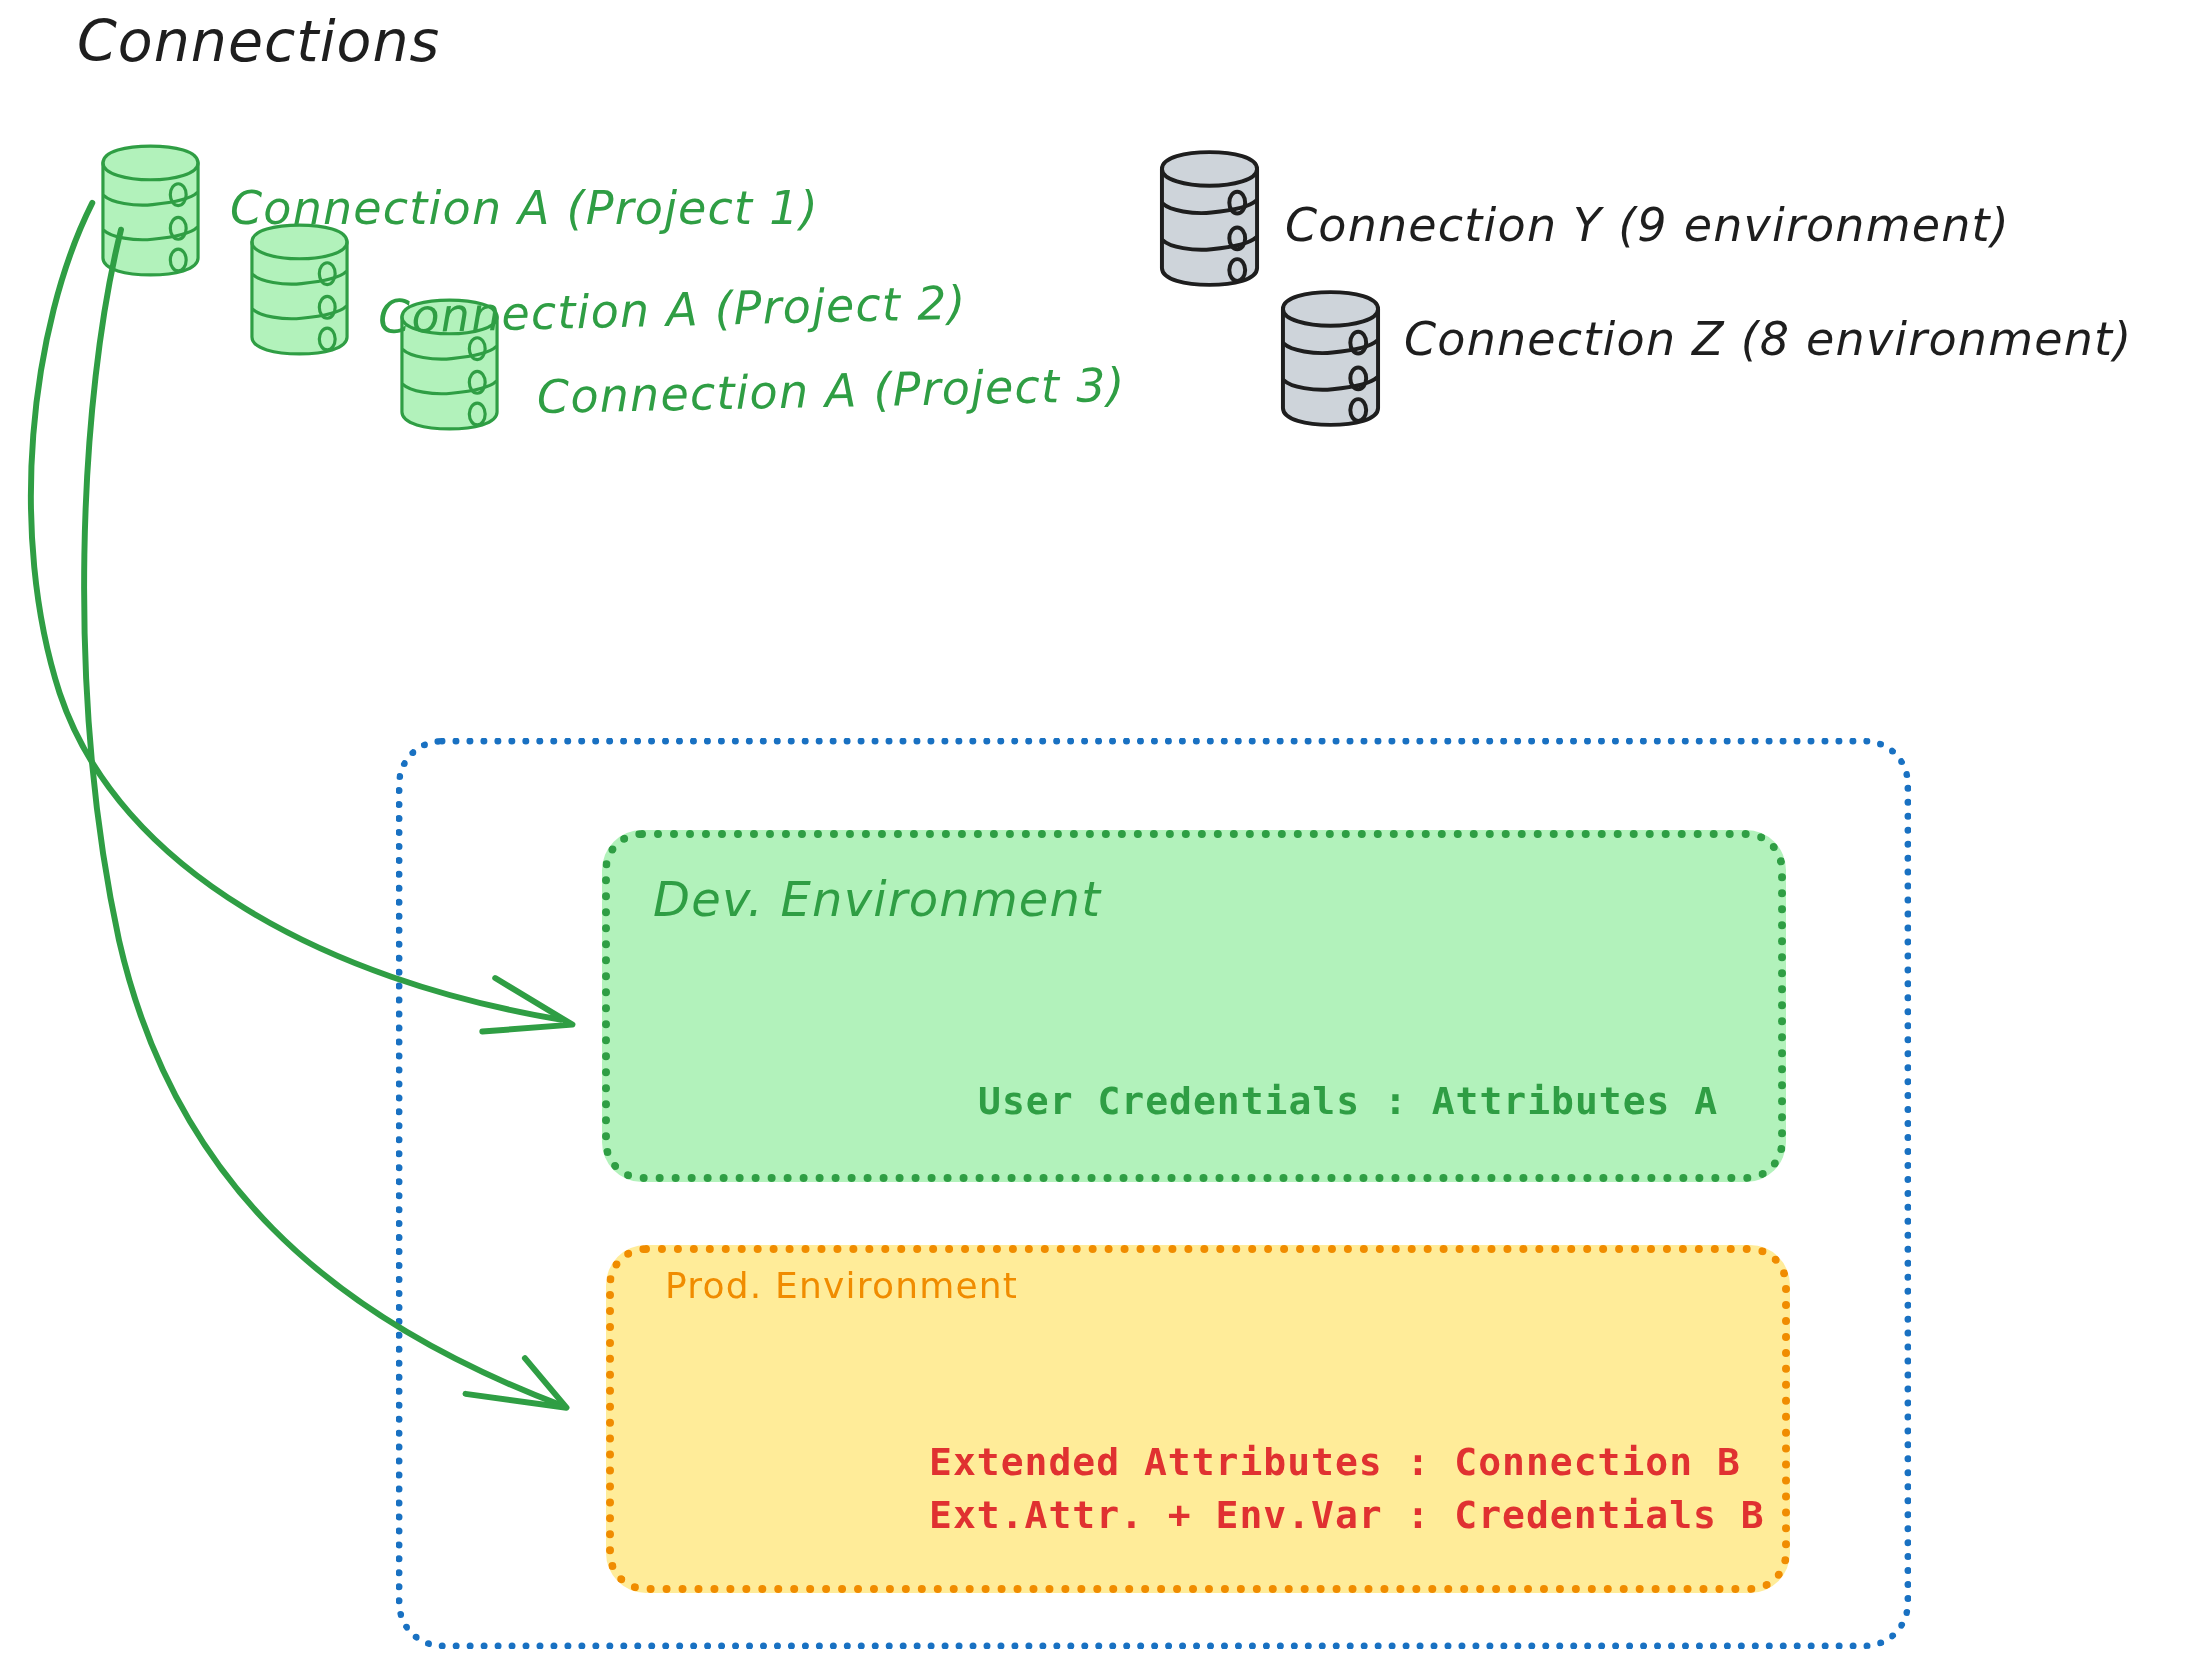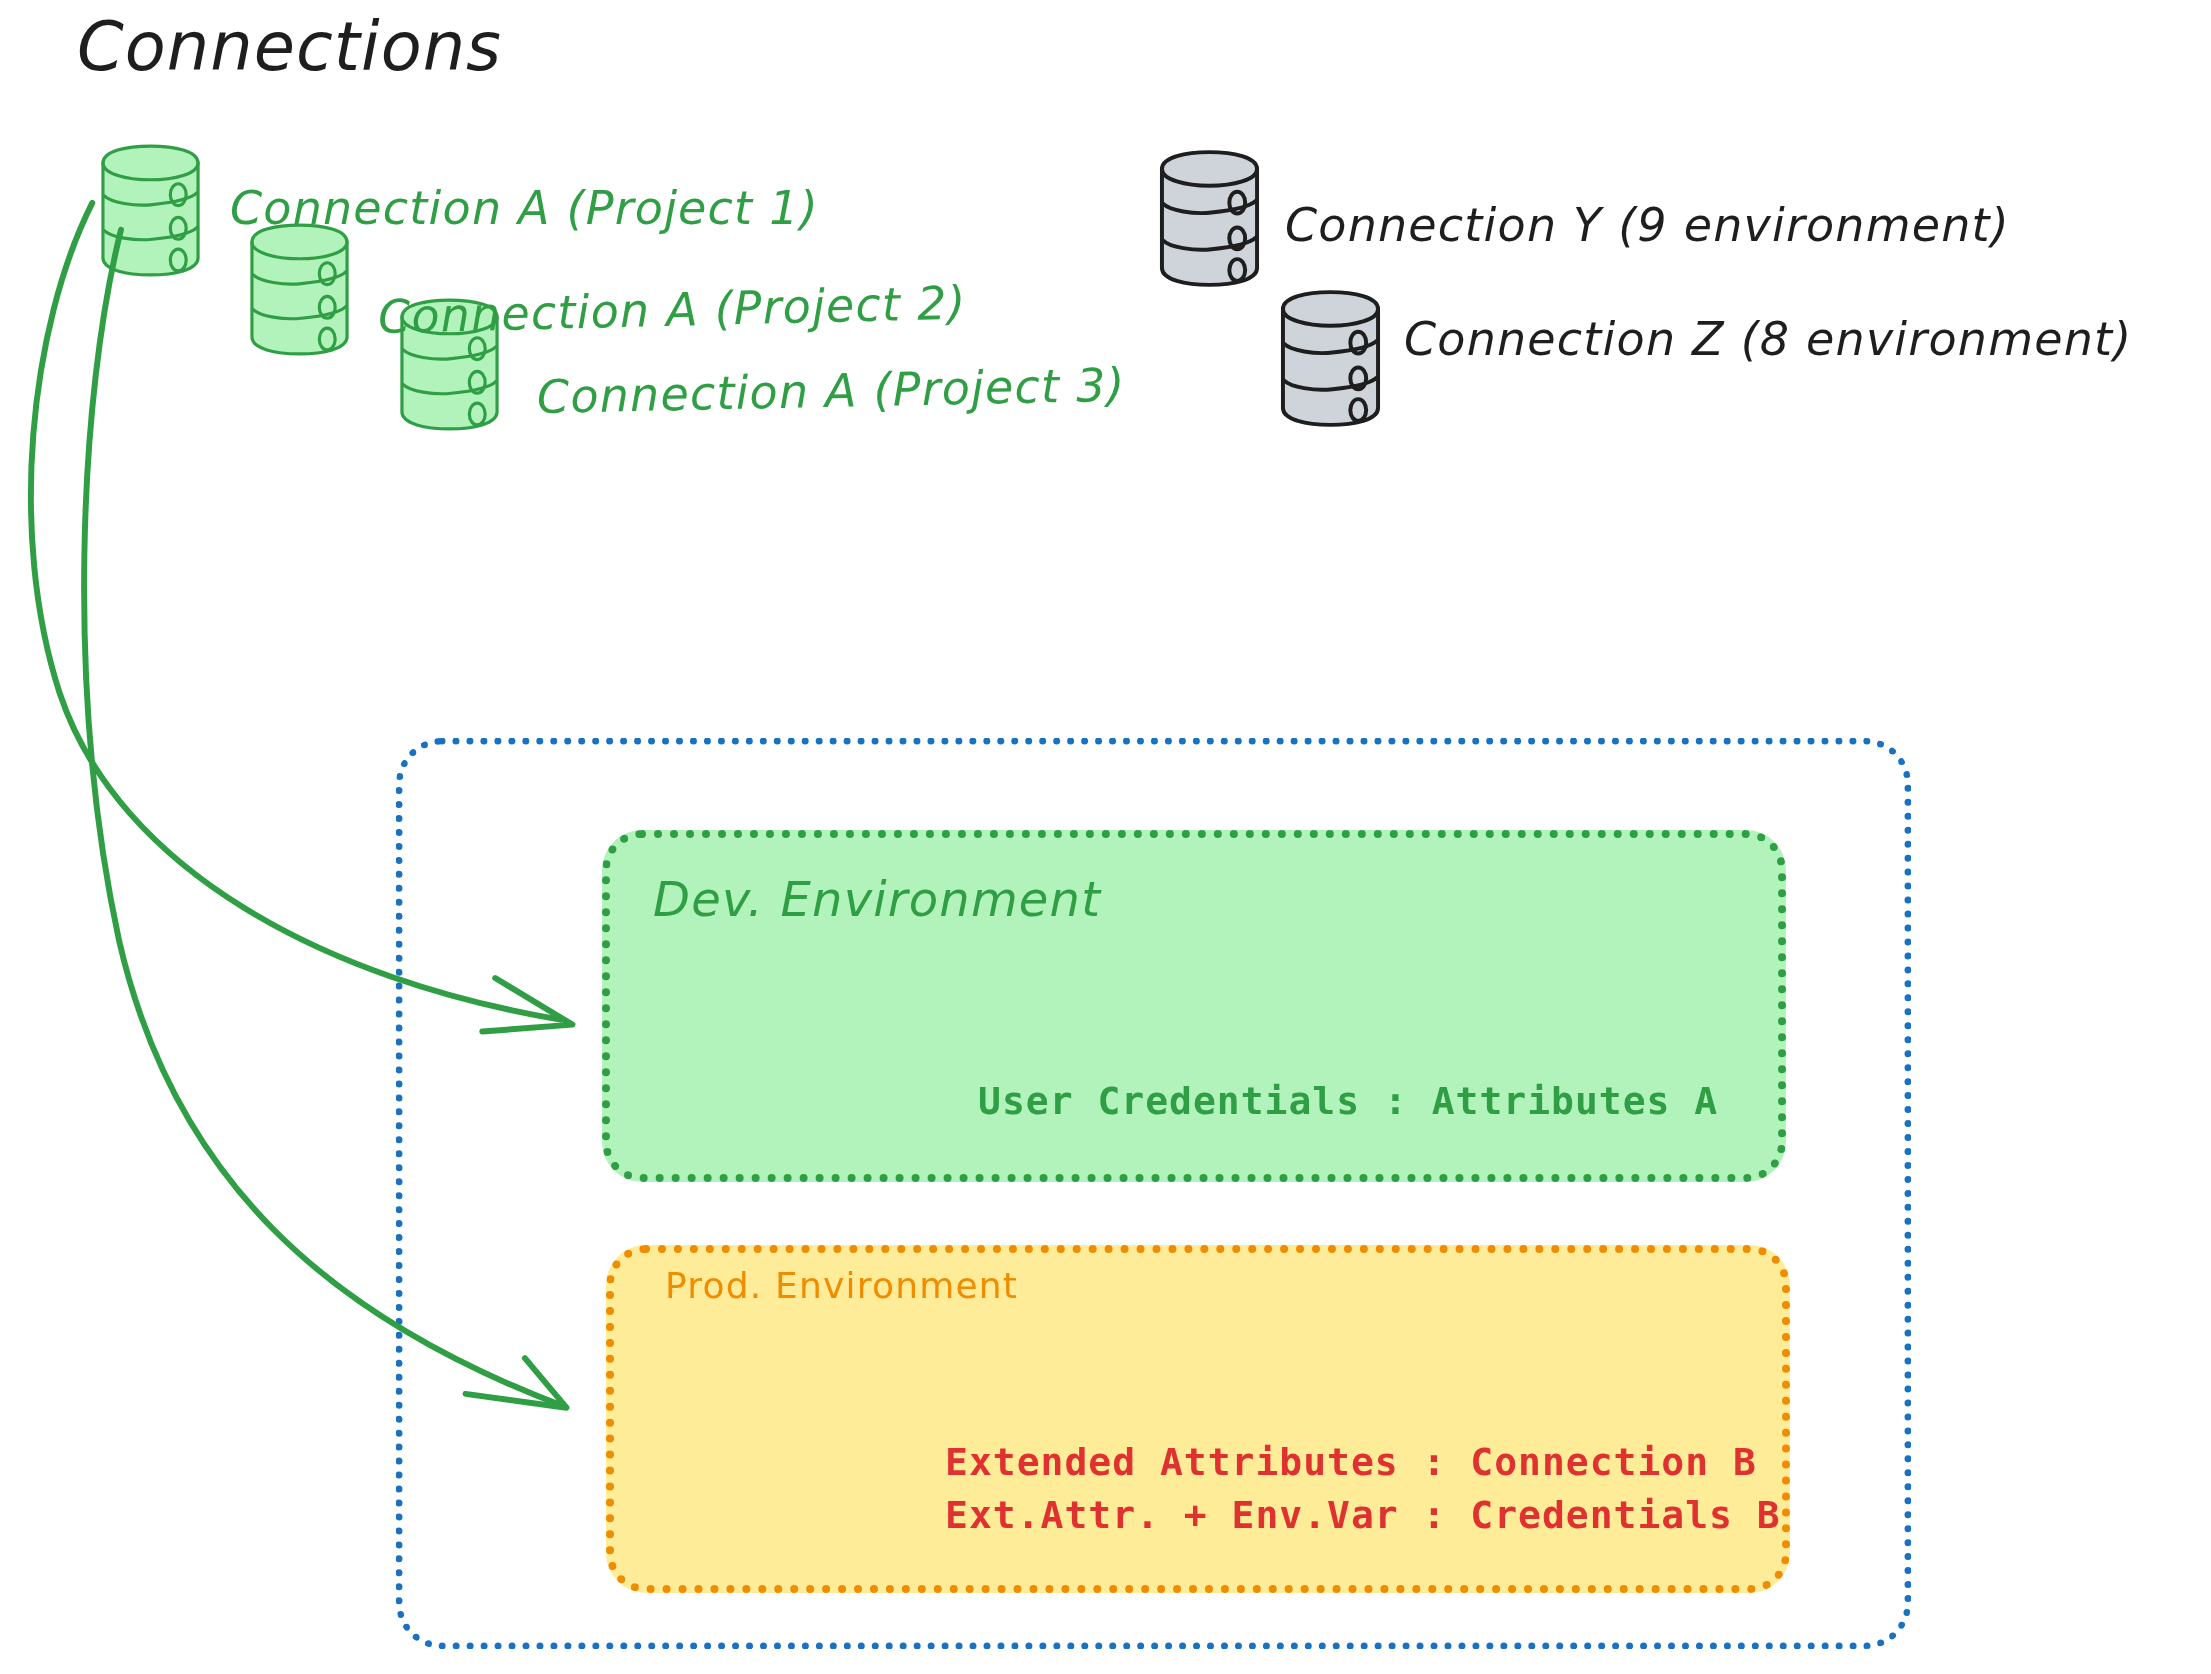--- a/index.html
+++ b/index.html
@@ -29,21 +29,21 @@
   }
   .mono {
     position: absolute;
     font-family: "DejaVu Sans Mono", "Liberation Mono", monospace;
     font-weight: 700;
     white-space: nowrap;
   }
   #title-connections {
     left: 77px;
     top: 8px;
-    font-size: 67px;
+    font-size: 57px;
     color: #1e1e1e;
     font-style: italic;
     letter-spacing: 1px;
   }
   .conn-label-green {
     font-size: 46px;
     color: #2f9e44;
     font-style: italic;
     letter-spacing: 1.2px;
   }
@@ -108,21 +108,21 @@
     border: 8px dotted #f08c00;
     border-radius: 40px;
     box-sizing: border-box;
     background: #ffec99;
   }
   .env-cred-line {
     font-size: 38px;
     letter-spacing: 1px;
   }
   .green-cred { color: #2f9e44; }
-  .red-cred   { color: #e03131; margin-left: 16px; }
+  .red-cred   { color: #e03131; }
 
   
   .db-icon { position: absolute; }
   .db-icon svg { display: block; overflow: visible; }
 
   
   #arrows {
     position: absolute;
     left: 0; top: 0;
     width: 2212px;

